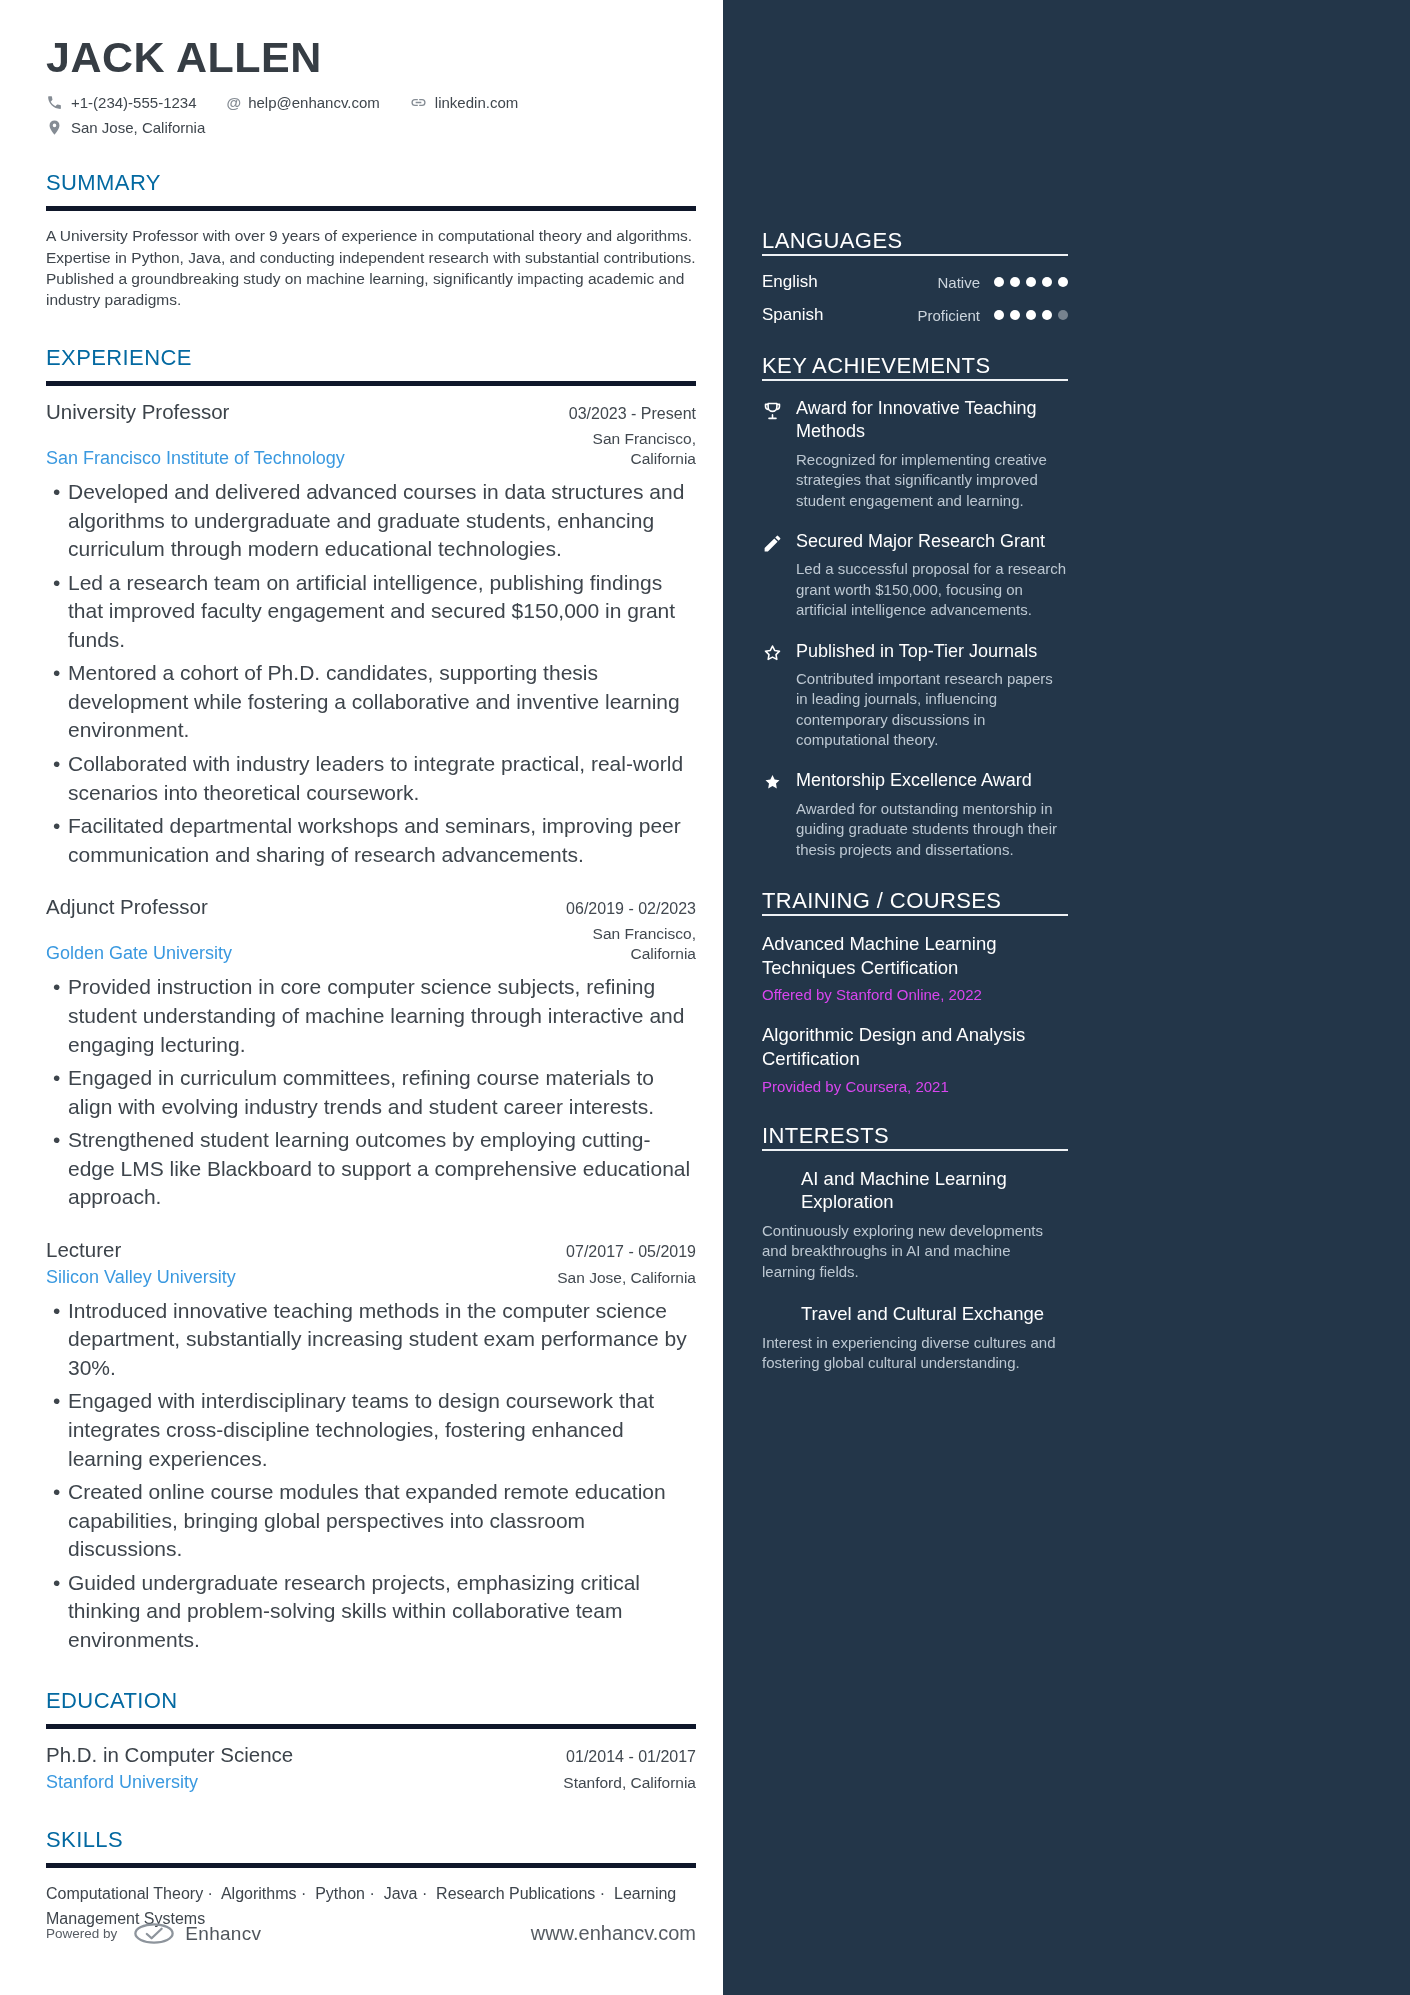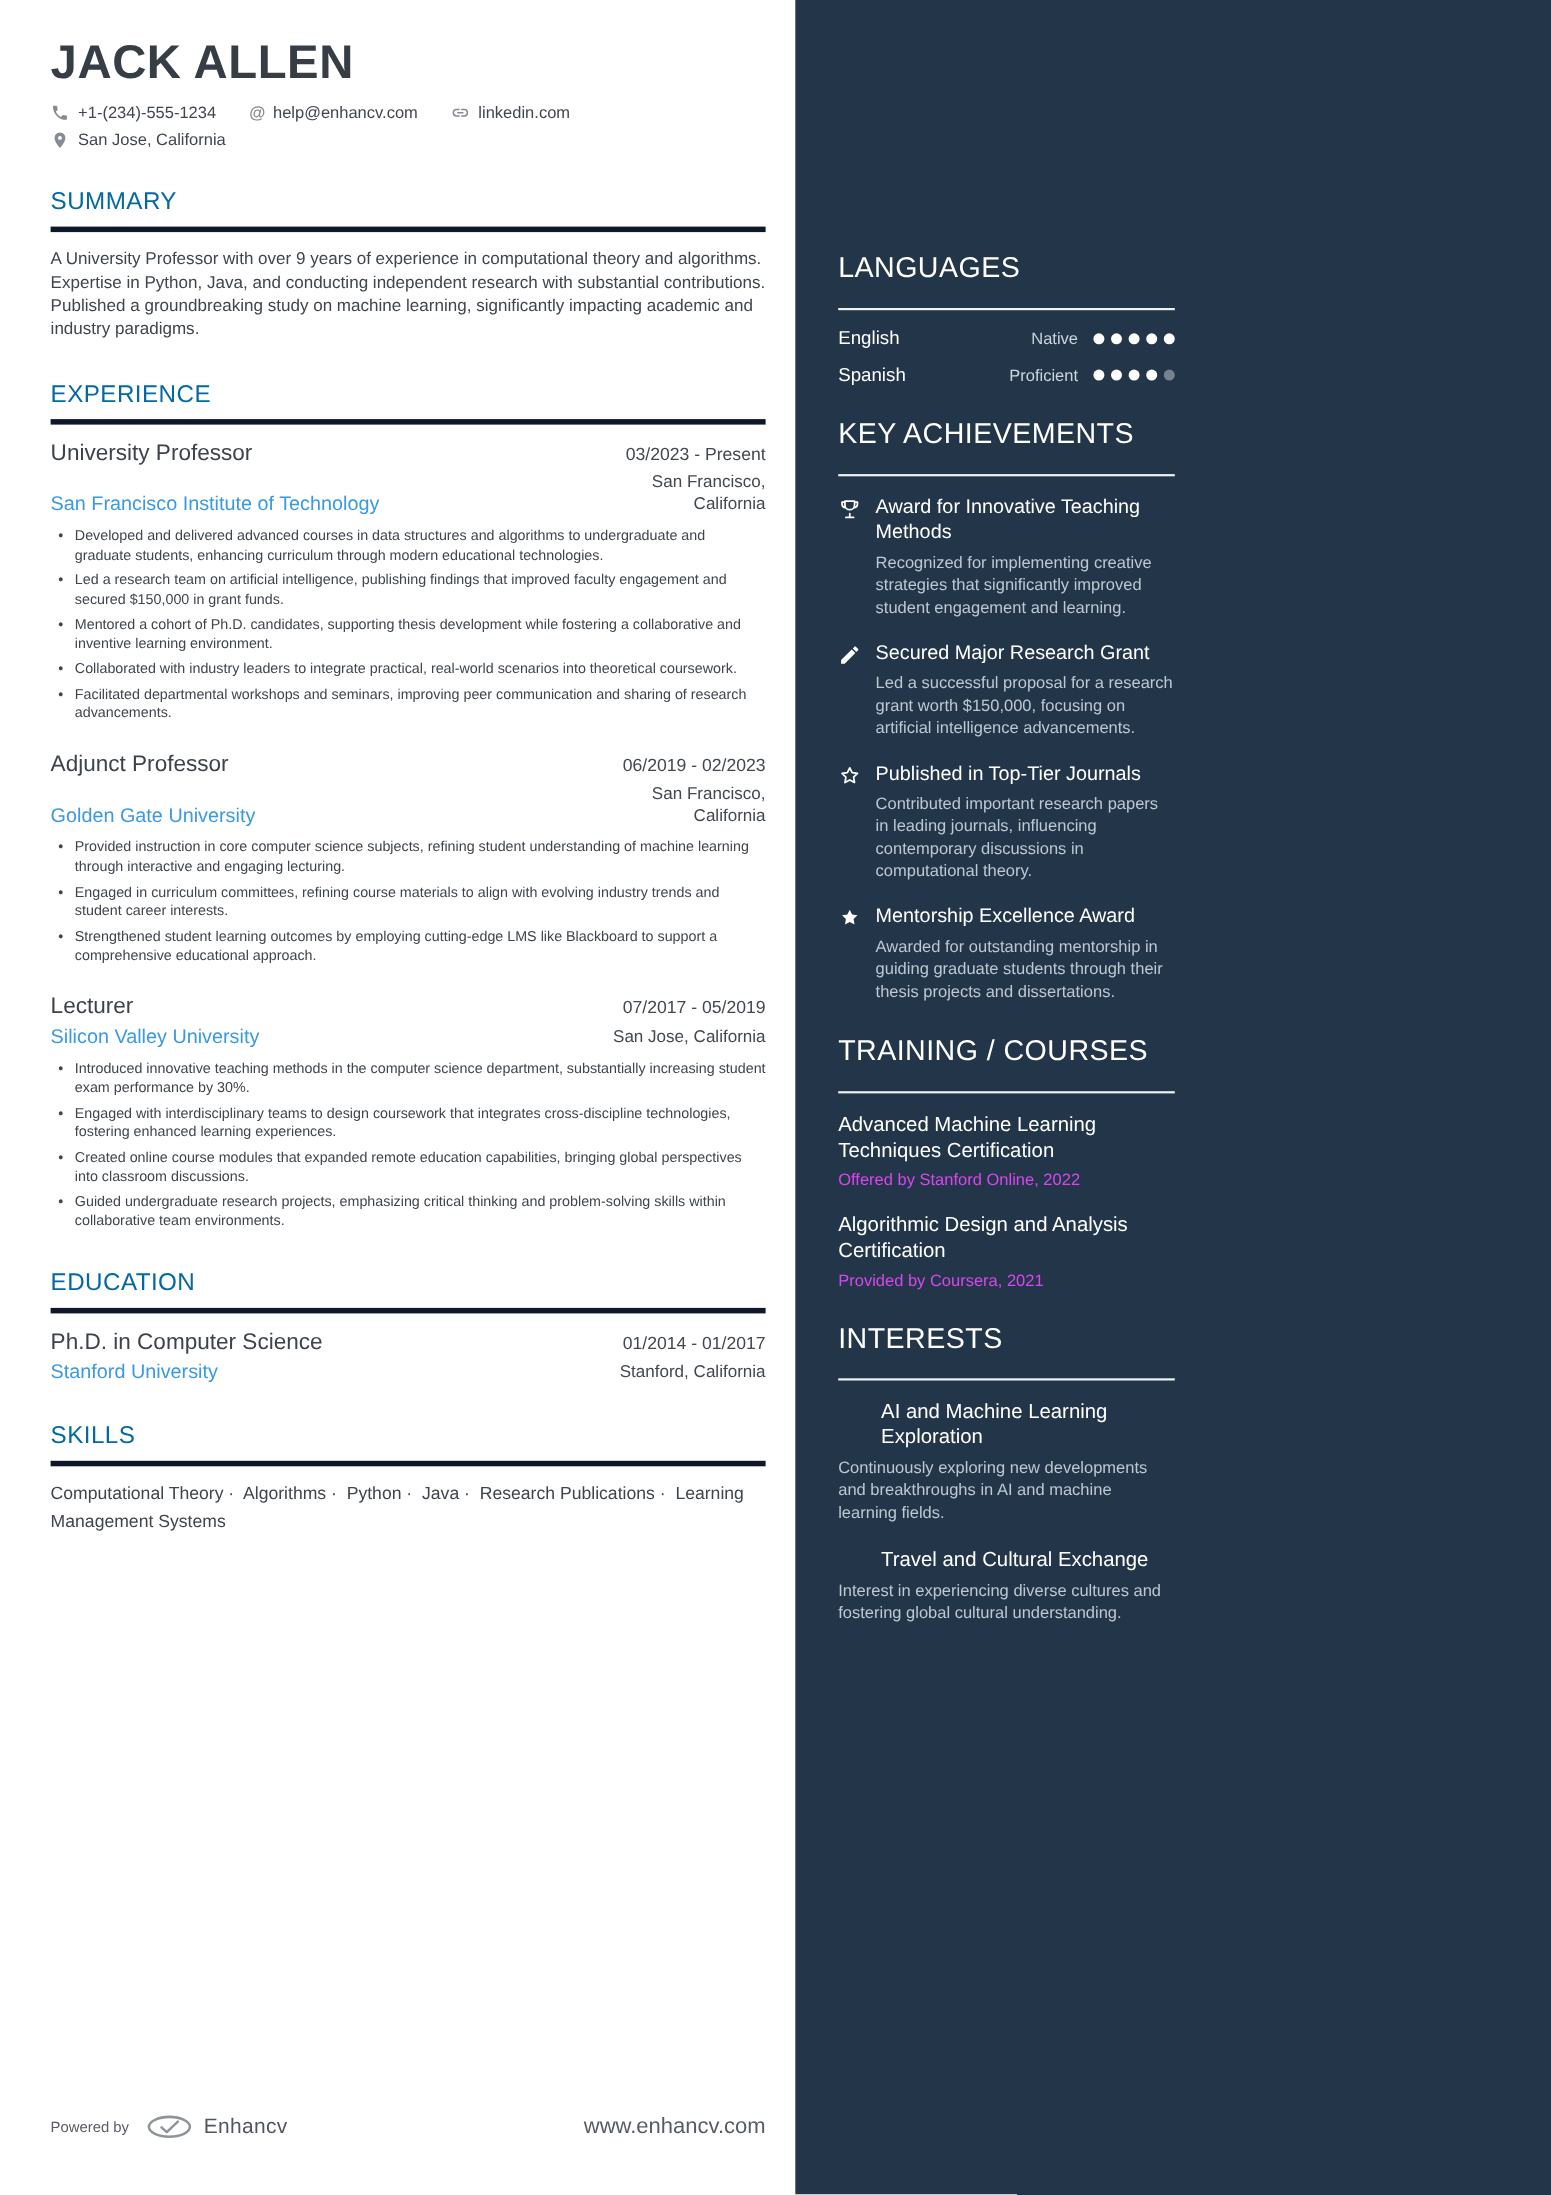--- a/index.html
+++ b/index.html
@@ -112,21 +112,21 @@
     font-size: 15.5px;
     color: #41484f;
     text-align: right;
     max-width: 170px;
     line-height: 1.3;
   }
   .bullets { list-style: none; margin-top: 9px; }
   .bullets li {
     position: relative;
     padding-left: 22px;
-    font-size: 13px;
+    font-size: 21px;
     line-height: 1.36;
     color: #3e454c;
     margin-bottom: 5px;
   }
   .bullets li::before {
     content: "\2022";
     position: absolute;
     left: 7px;
     color: #3e454c;
   }
@@ -136,25 +136,25 @@
 
   
   .sidebar {
     width: 687px;
     background: #233649;
     padding: 228px 0 0 39px;
   }
   .sidebar-inner { width: 306px; }
   .side-section { margin-bottom: 28px; }
   .side-h {
-    font-size: 26px;
+    font-size: 22px;
     font-weight: normal;
     color: #ffffff;
     letter-spacing: 0.4px;
-    padding-bottom: 21px;
+    padding-bottom: 0;
     border-bottom: 2px solid #eef2f5;
     margin-bottom: 16px;
   }
 
   .lang-row {
     display: flex;
     align-items: center;
     margin-bottom: 13px;
   }
   .lang-name { flex: 1; font-size: 17px; color: #ffffff; }

